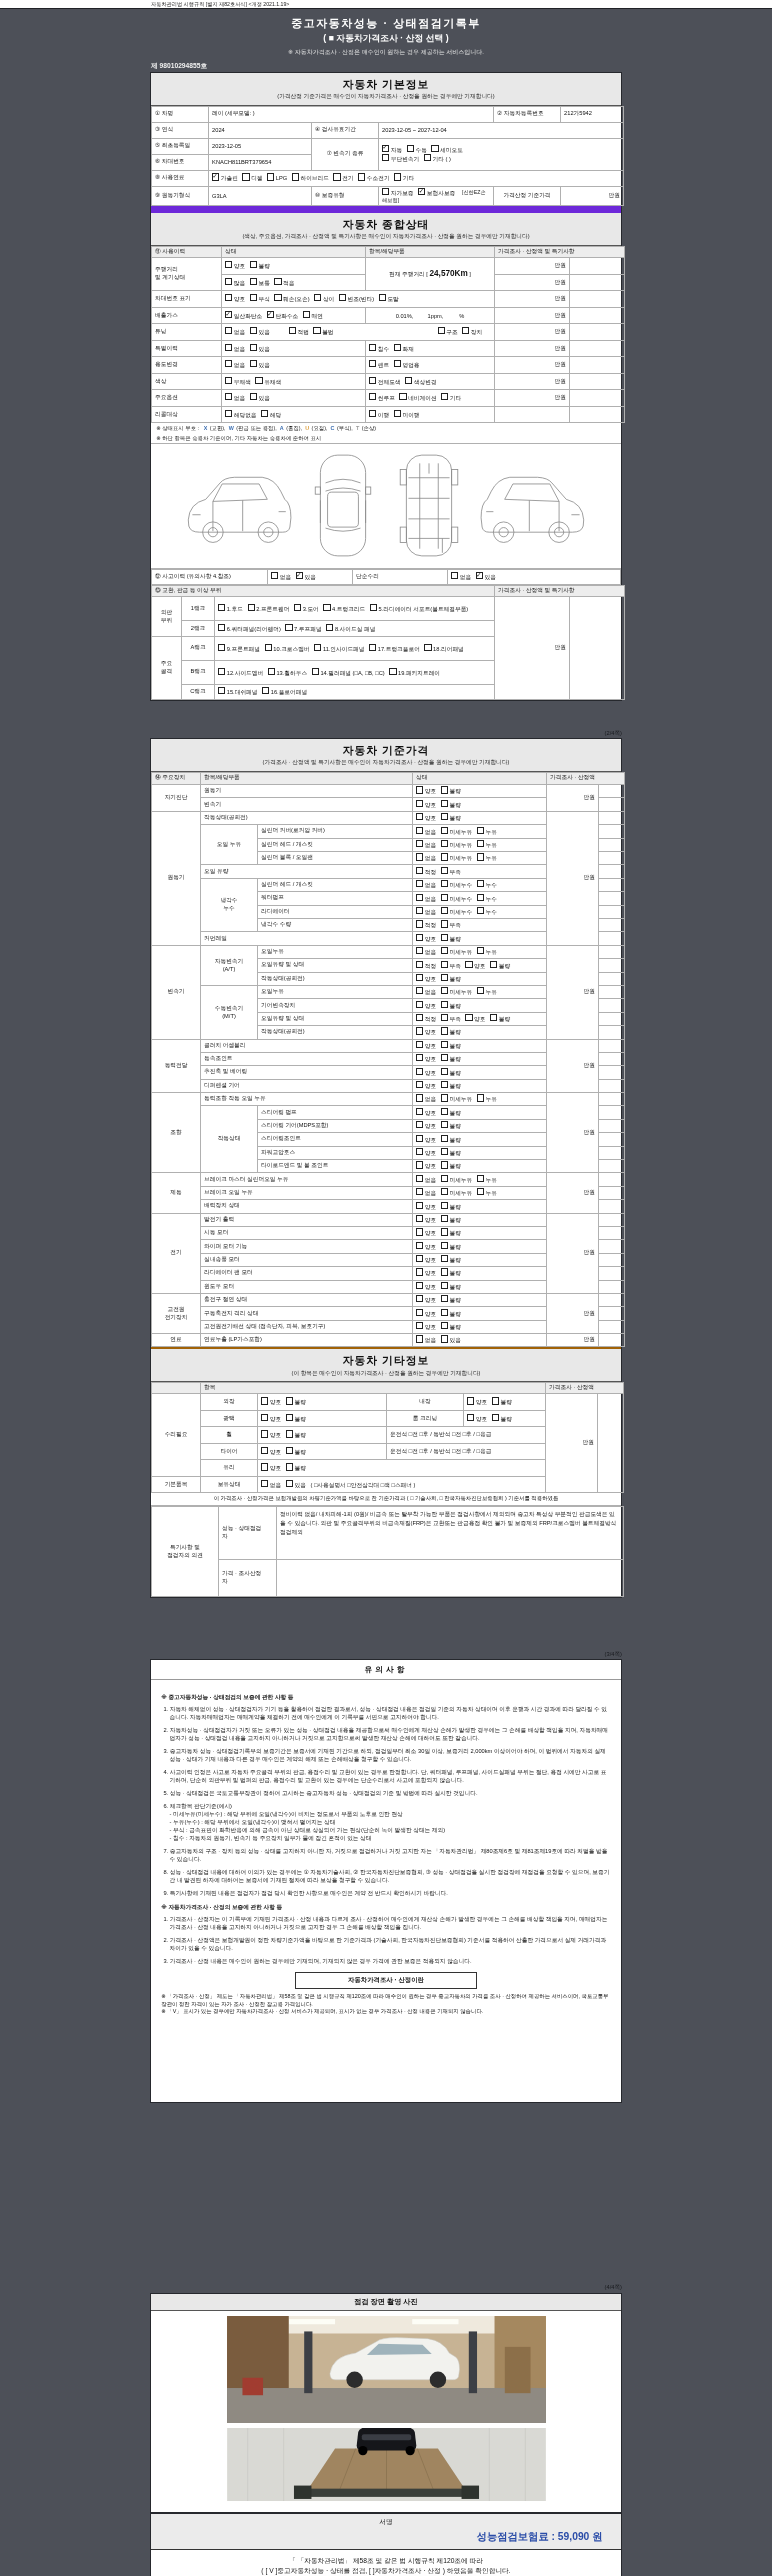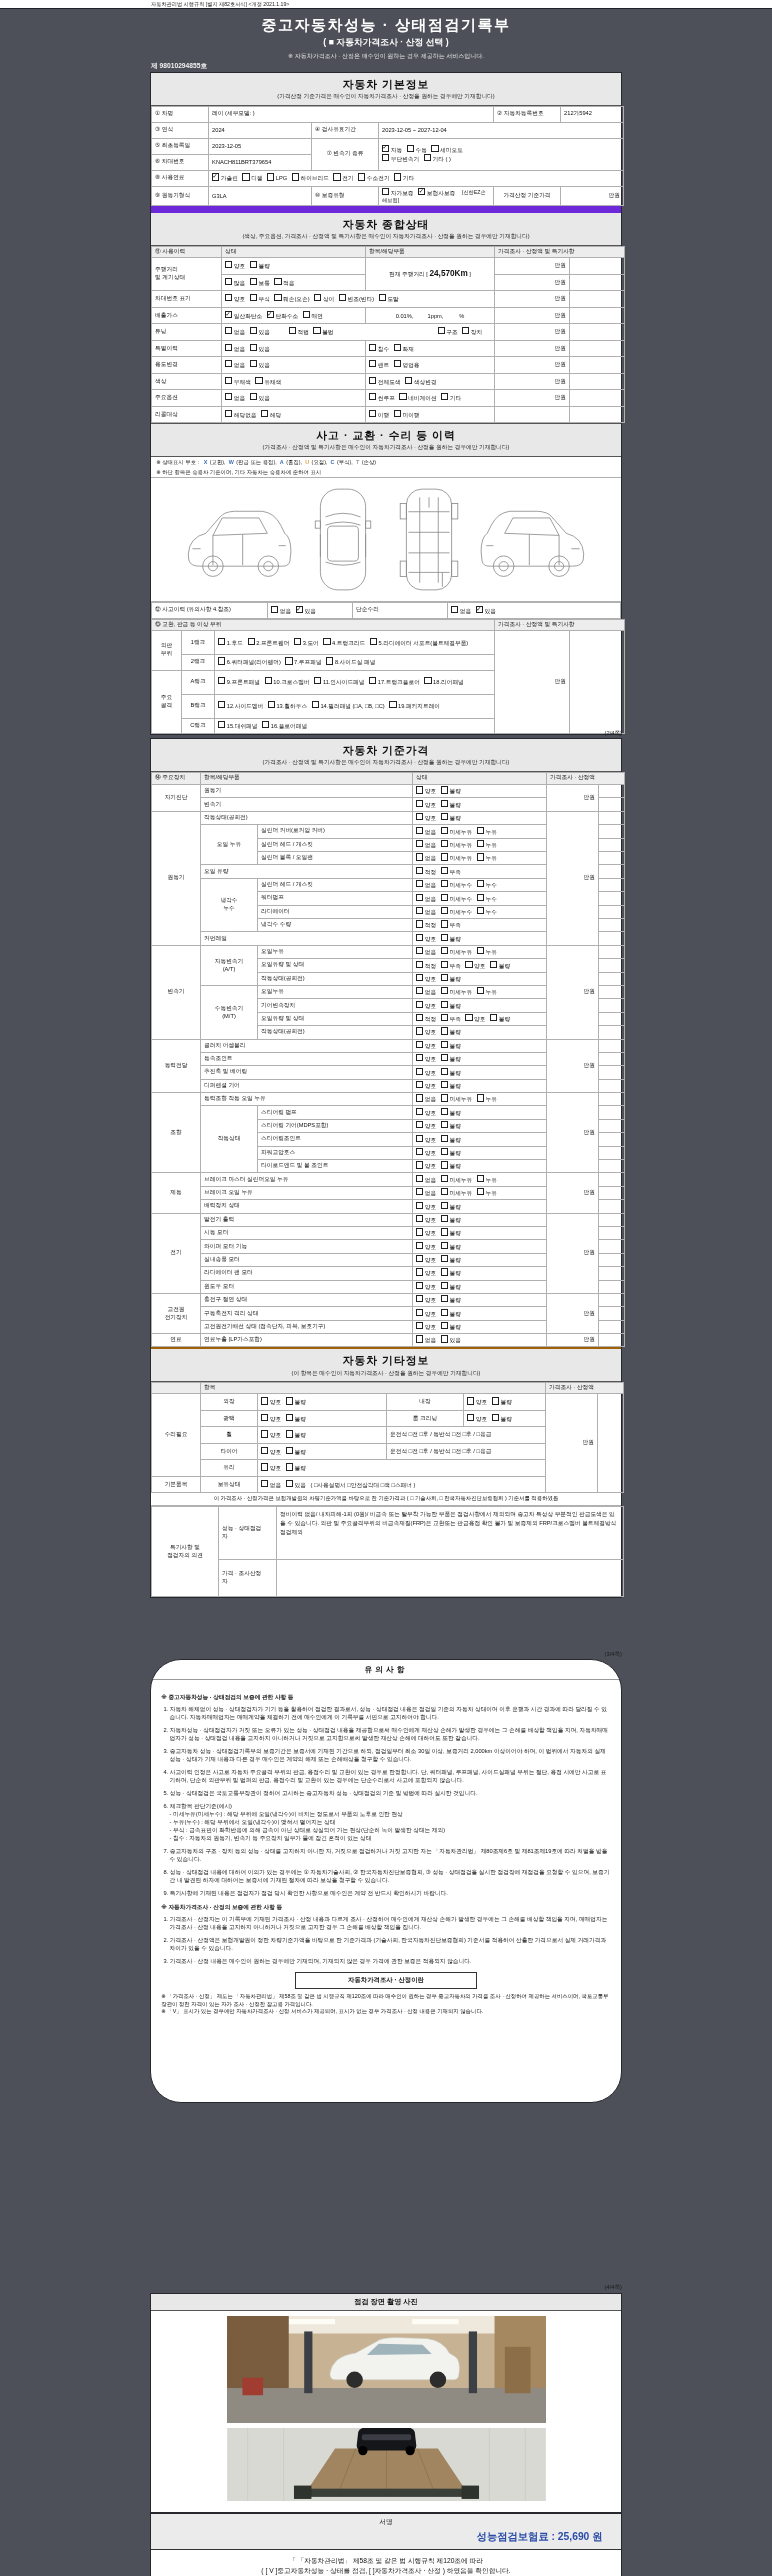--- a/index.html
+++ b/index.html
@@ -1,21 +1,21 @@
 <!DOCTYPE html>
 <html style="font-size:8.2px"><head>
 <meta charset="utf-8">
 <style>
   html,body{margin:0;padding:0;background:#33353b;}
   .canvas{position:relative;width:773px;height:2576px;background:#4d5058;overflow:hidden;
           font-family:"Liberation Sans","DejaVu Sans",sans-serif;color:#111;}
   .topstrip{position:absolute;top:0;left:0;width:100%;height:8.2px;background:#ffffff;border-bottom:1.5px solid #202227;}
   .topstrip span{position:absolute;left:151px;top:1px;font-size:5.2px;color:#222;}
   .titleblock{position:absolute;top:15.5px;left:150px;width:472px;text-align:center;color:#fff;}
-  .t1{font-size:15px;font-weight:bold;letter-spacing:1.5px;}
+  .t1{font-size:11px;font-weight:bold;letter-spacing:1.5px;}
   .t2{font-size:8.8px;font-weight:bold;margin-top:2.6px;}
   .t3{font-size:6px;margin-top:2.6px;color:#e7e7e7;}
   .reportno{position:absolute;top:62px;left:151px;color:#f1f1f1;font-size:6.7px;font-weight:bold;}
   .card{position:absolute;left:150px;width:472px;background:#fff;border:1.5px solid #26282d;box-sizing:border-box;}
   .marker{position:absolute;left:150px;width:472px;text-align:right;font-size:5.7px;color:#191b1f;}
   .sec-head{background:#e8e8e8;text-align:center;padding:4.6px 2.1px 3.6px;border-bottom:1px solid #555;}
   .sec-head .st{font-size:10.8px;font-weight:bold;letter-spacing:1px;}
   .sec-head .ss{font-size:5.7px;margin-top:1.5px;color:#222;}
   table.tbl{width:100%;border-collapse:collapse;table-layout:fixed;}
   .tbl td{border:0.5px solid #b0b0b0;padding:1px 3.1px;font-size:5.7px;vertical-align:middle;overflow:hidden;}
@@ -211,24 +211,20 @@
       <tr style="height:16.5px">
         <td style="border-top:1px solid #777">리콜대상</td>
         <td style="border-top:1px solid #777"><span class="cbi"><span class="cb"></span><span>해당없음</span></span><span class="cbi"><span class="cb"></span><span>해당</span></span></td>
         <td style="border-top:1px solid #777"><span class="cbi"><span class="cb"></span><span>이행</span></span><span class="cbi"><span class="cb"></span><span>미이행</span></span></td>
         <td style="border-top:1px solid #777"></td>
         <td style="border-top:1px solid #777"></td>
       </tr>
     </tbody>
       </table>
 
-    <div class="sec-head" style="border-top:1px solid #555">
-      <div class="st">사고 · 교환 · 수리 등 이력</div>
-      <div class="ss">(가격조사 · 산정액 및 특기사항은 매수인이 자동차가격조사 · 산정을 원하는 경우에만 기재합니다)</div>
-    </div>
 
     <div class="note-line"><span>※ 상태표시 부호 : </span><span id="legend-items"><span class="lg" style="color: rgb(58, 109, 176);">X</span><span> (교환),</span><span class="lg" style="color: rgb(58, 109, 176);">W</span><span> (판금 또는 용접),</span><span class="lg" style="color: rgb(58, 109, 176);">A</span><span> (흠집),</span><span class="lg" style="color: rgb(221, 159, 62);">U</span><span> (요철),</span><span class="lg" style="color: rgb(58, 109, 176);">C</span><span> (부식),</span><span class="lg" style="color: rgb(154, 154, 154);">T</span><span> (손상)</span></span></div>
     <div class="note-line">※ 하단 항목은 승용차 기준이며, 기타 자동차는 승용차에 준하여 표시</div>
 
     <div class="diagrams">
       <svg width="117" height="103" viewBox="0 0 228 200">
         <path d="M22,128 Q24,96 56,88 L84,56 Q92,46 112,45 L166,45 Q190,48 202,72 L210,88 Q222,96 222,124 L220,142 Q218,152 206,152 L44,152 Q26,152 23,140 Z"></path>
         <path d="M88,58 L160,58 L176,88 L70,92 Z"></path>
         <path d="M70,92 L70,150"></path>
           <path d="M128,90 L128,150"></path>
@@ -685,21 +681,21 @@
         <td class="pre" style="height:34px">가격 · 조사산정
 자</td>
         <td></td>
       </tr>
     </tbody>
       </table>
   </div>
 
   <div class="marker" style="top:1651px">(3/4쪽)</div>
 
-  <div class="card" id="card3" style="top:1659px;height:444px;overflow:hidden;border-radius:31px;">
+  <div class="card" id="card3" style="top:1659px;height:444px;overflow:hidden;">
     <div class="notice-head">유의사항</div>
     <div class="notice-body">
       <div class="n-sub">※ 중고자동차성능 · 상태점검의 보증에 관한 사항 등</div>
       <div id="notice-part1">
           <div class="n-item">1.  자동차 해체없이 성능 · 상태점검자가 기기 등을 활용하여 점검한 결과로서, 성능 · 상태점검 내용은 점검일 기준의 자동차 상태이며 이후 운행과 시간 경과에 따라 달라질 수 있습니다. 자동차매매업자는 매매계약을 체결하기 전에 매수인에게 이 기록부를 서면으로 고지하여야 합니다.</div>
           <div class="n-item">2.  자동차성능 · 상태점검자가 거짓 또는 오류가 있는 성능 · 상태점검 내용을 제공함으로써 매수인에게 재산상 손해가 발생한 경우에는 그 손해를 배상할 책임을 지며, 자동차매매업자가 성능 · 상태점검 내용을 고지하지 아니하거나 거짓으로 고지함으로써 발생한 재산상 손해에 대하여도 또한 같습니다.</div>
           <div class="n-item">3.  중고자동차 성능 · 상태점검기록부의 보증기간은 보증서에 기재된 기간으로 하되, 점검일부터 최소 30일 이상, 보증거리 2,000km 이상이어야 하며, 이 범위에서 자동차의 실제 성능 · 상태가 기재 내용과 다른 경우 매수인은 계약의 해제 또는 손해배상을 청구할 수 있습니다.</div>
           <div class="n-item">4.  사고이력 인정은 사고로 자동차 주요골격 부위의 판금, 용접수리 및 교환이 있는 경우로 한정합니다. 단, 쿼터패널, 루프패널, 사이드실패널 부위는 절단, 용접 시에만 사고로 표기하며, 단순히 외판부위 및 범퍼의 판금, 용접수리 및 교환이 있는 경우에는 단순수리로서 사고에 포함되지 않습니다.</div>
           <div class="n-item">5.  성능 · 상태점검은 국토교통부장관이 정하여 고시하는 중고자동차 성능 · 상태점검의 기준 및 방법에 따라 실시한 것입니다.</div>
           <div class="n-item">6.  체크항목 판단기준(예시)
@@ -759,21 +755,21 @@
         <rect x="140" y="118" width="340" height="16" fill="#3a3f3a"></rect>
         <rect x="130" y="112" width="34" height="26" fill="#2e332e"></rect>
           <rect x="456" y="112" width="34" height="26" fill="#2e332e"></rect>
       </svg>
     </div>
   </div>
 
   <div class="card" id="card5" style="top:2513px;">
     <div class="sign-band">
       <div class="sign-label">서명</div>
-      <div class="sign-price">성능점검보험료 : 25,690 원</div>
+      <div class="sign-price">성능점검보험료 : 59,090 원</div>
     </div>
     <div class="confirm">
       <div>「 「자동차관리법」 제58조 및 같은 법 시행규칙 제120조에 따라</div>
       <div>( [ V ]중고자동차성능 · 상태를 점검, [  ]자동차가격조사 · 산정 ) 하였음을 확인합니다.</div>
     </div>
   </div>
 
 </div>
 
 

